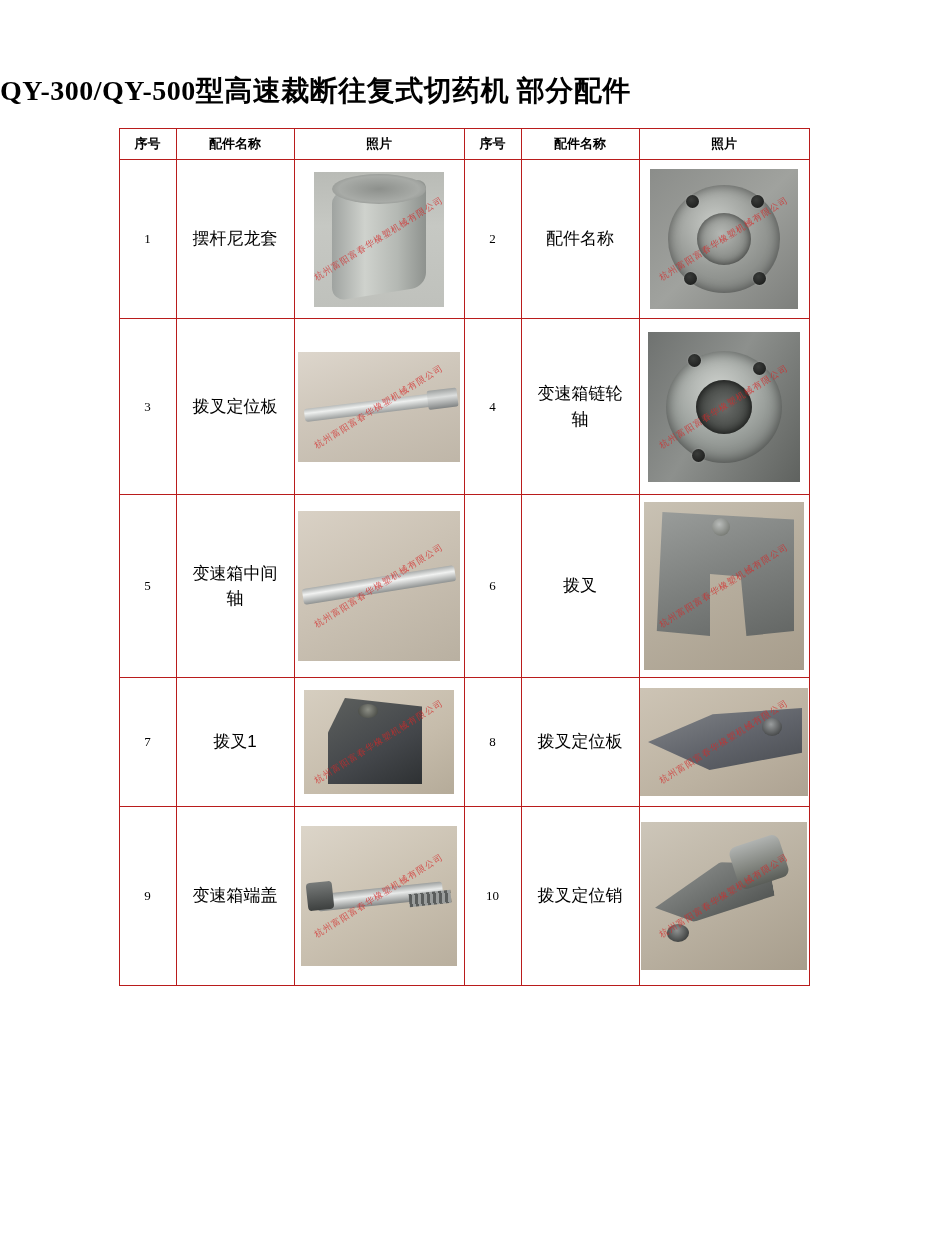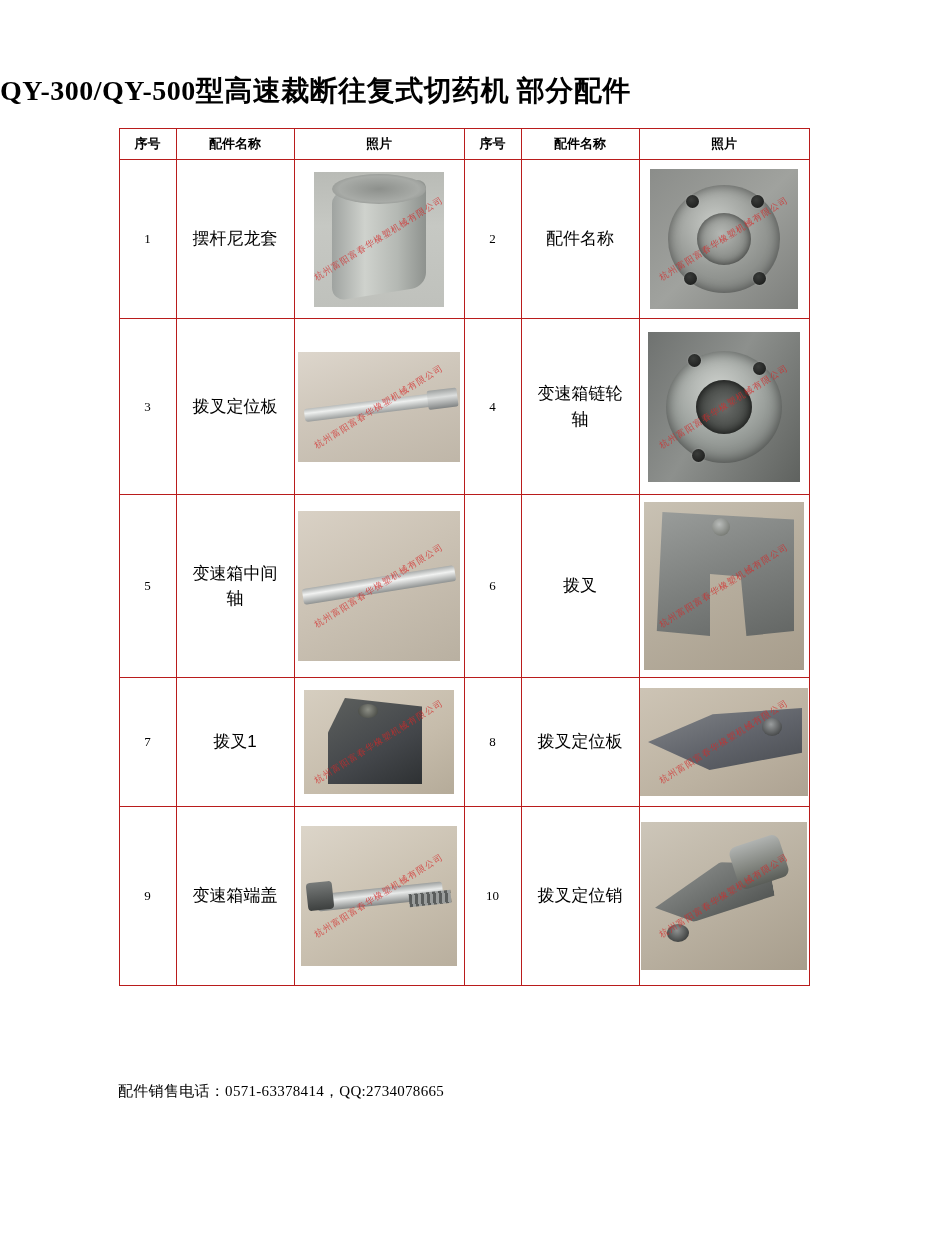--- a/index.html
+++ b/index.html
@@ -401,15 +401,14 @@
                 <div class="hole3"></div>
               <div class="wm">杭州富阳富春华橡塑机械有限公司</div>
             </div>
           </div>
         </td>
       </tr>
 
     </tbody>
   </table>
 
-  <div class="footer-contact">配件销售电话：0571-63378414，QQ:2734078665</div>
 
 </div>
 
 </body></html>

